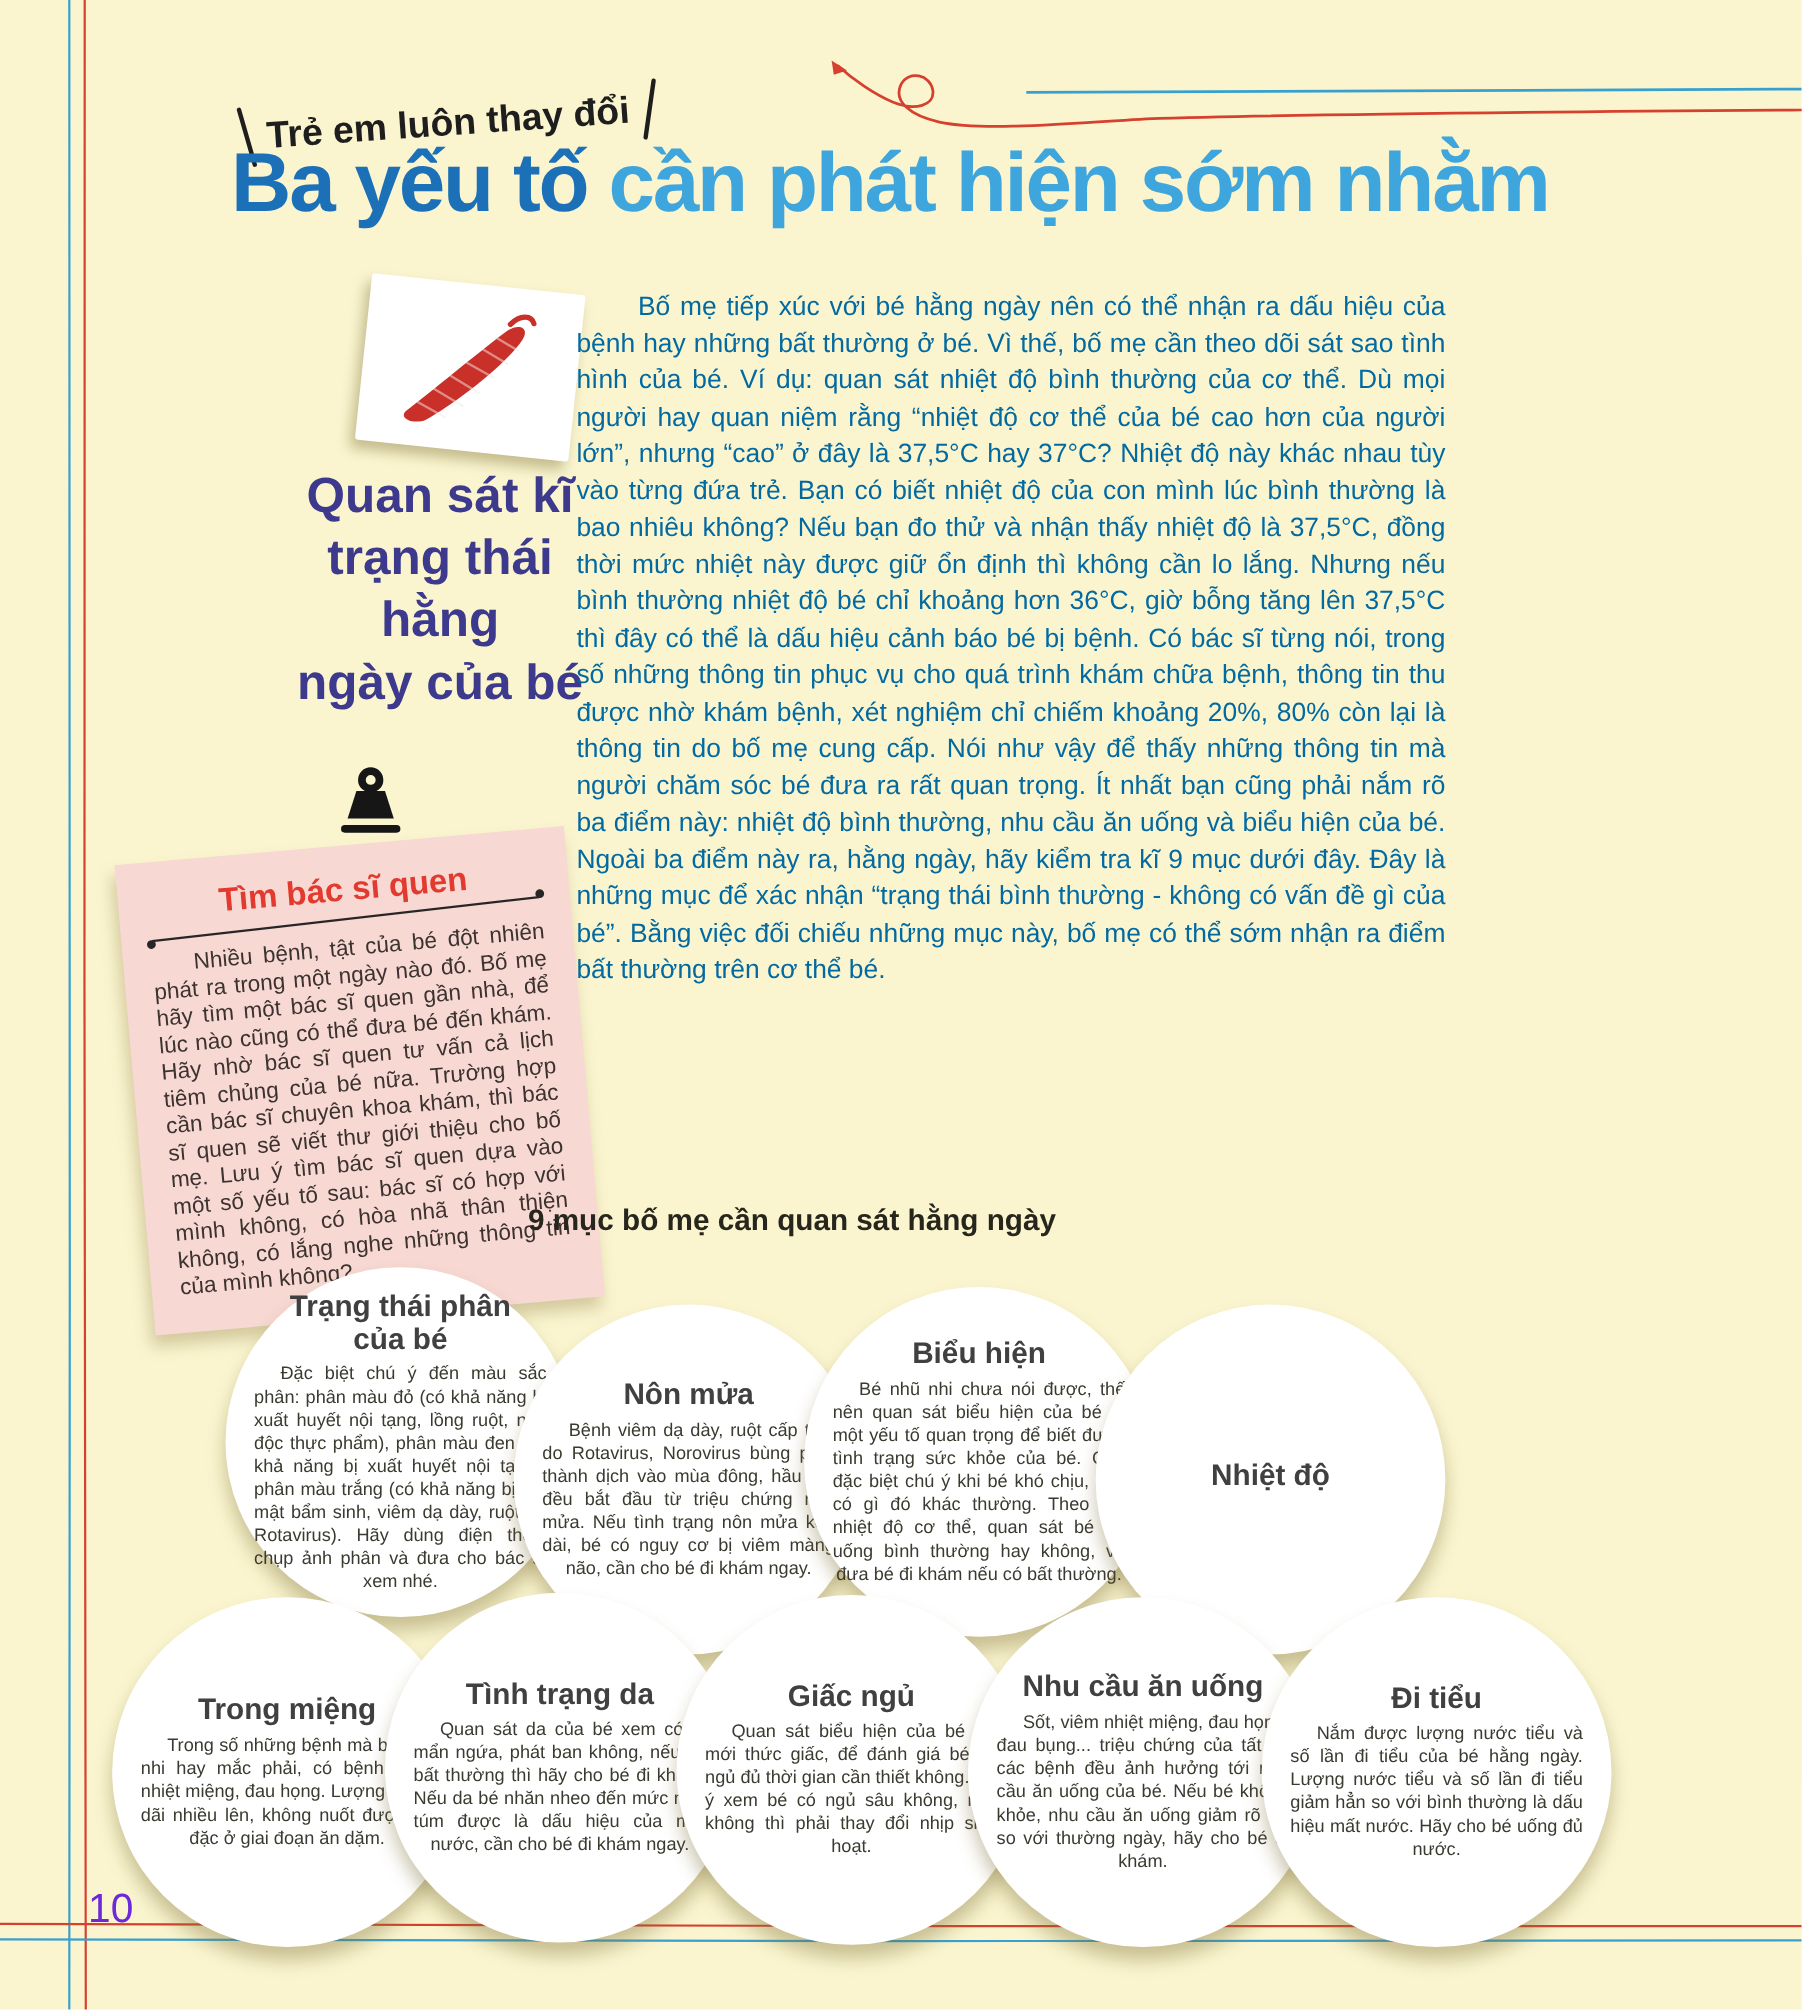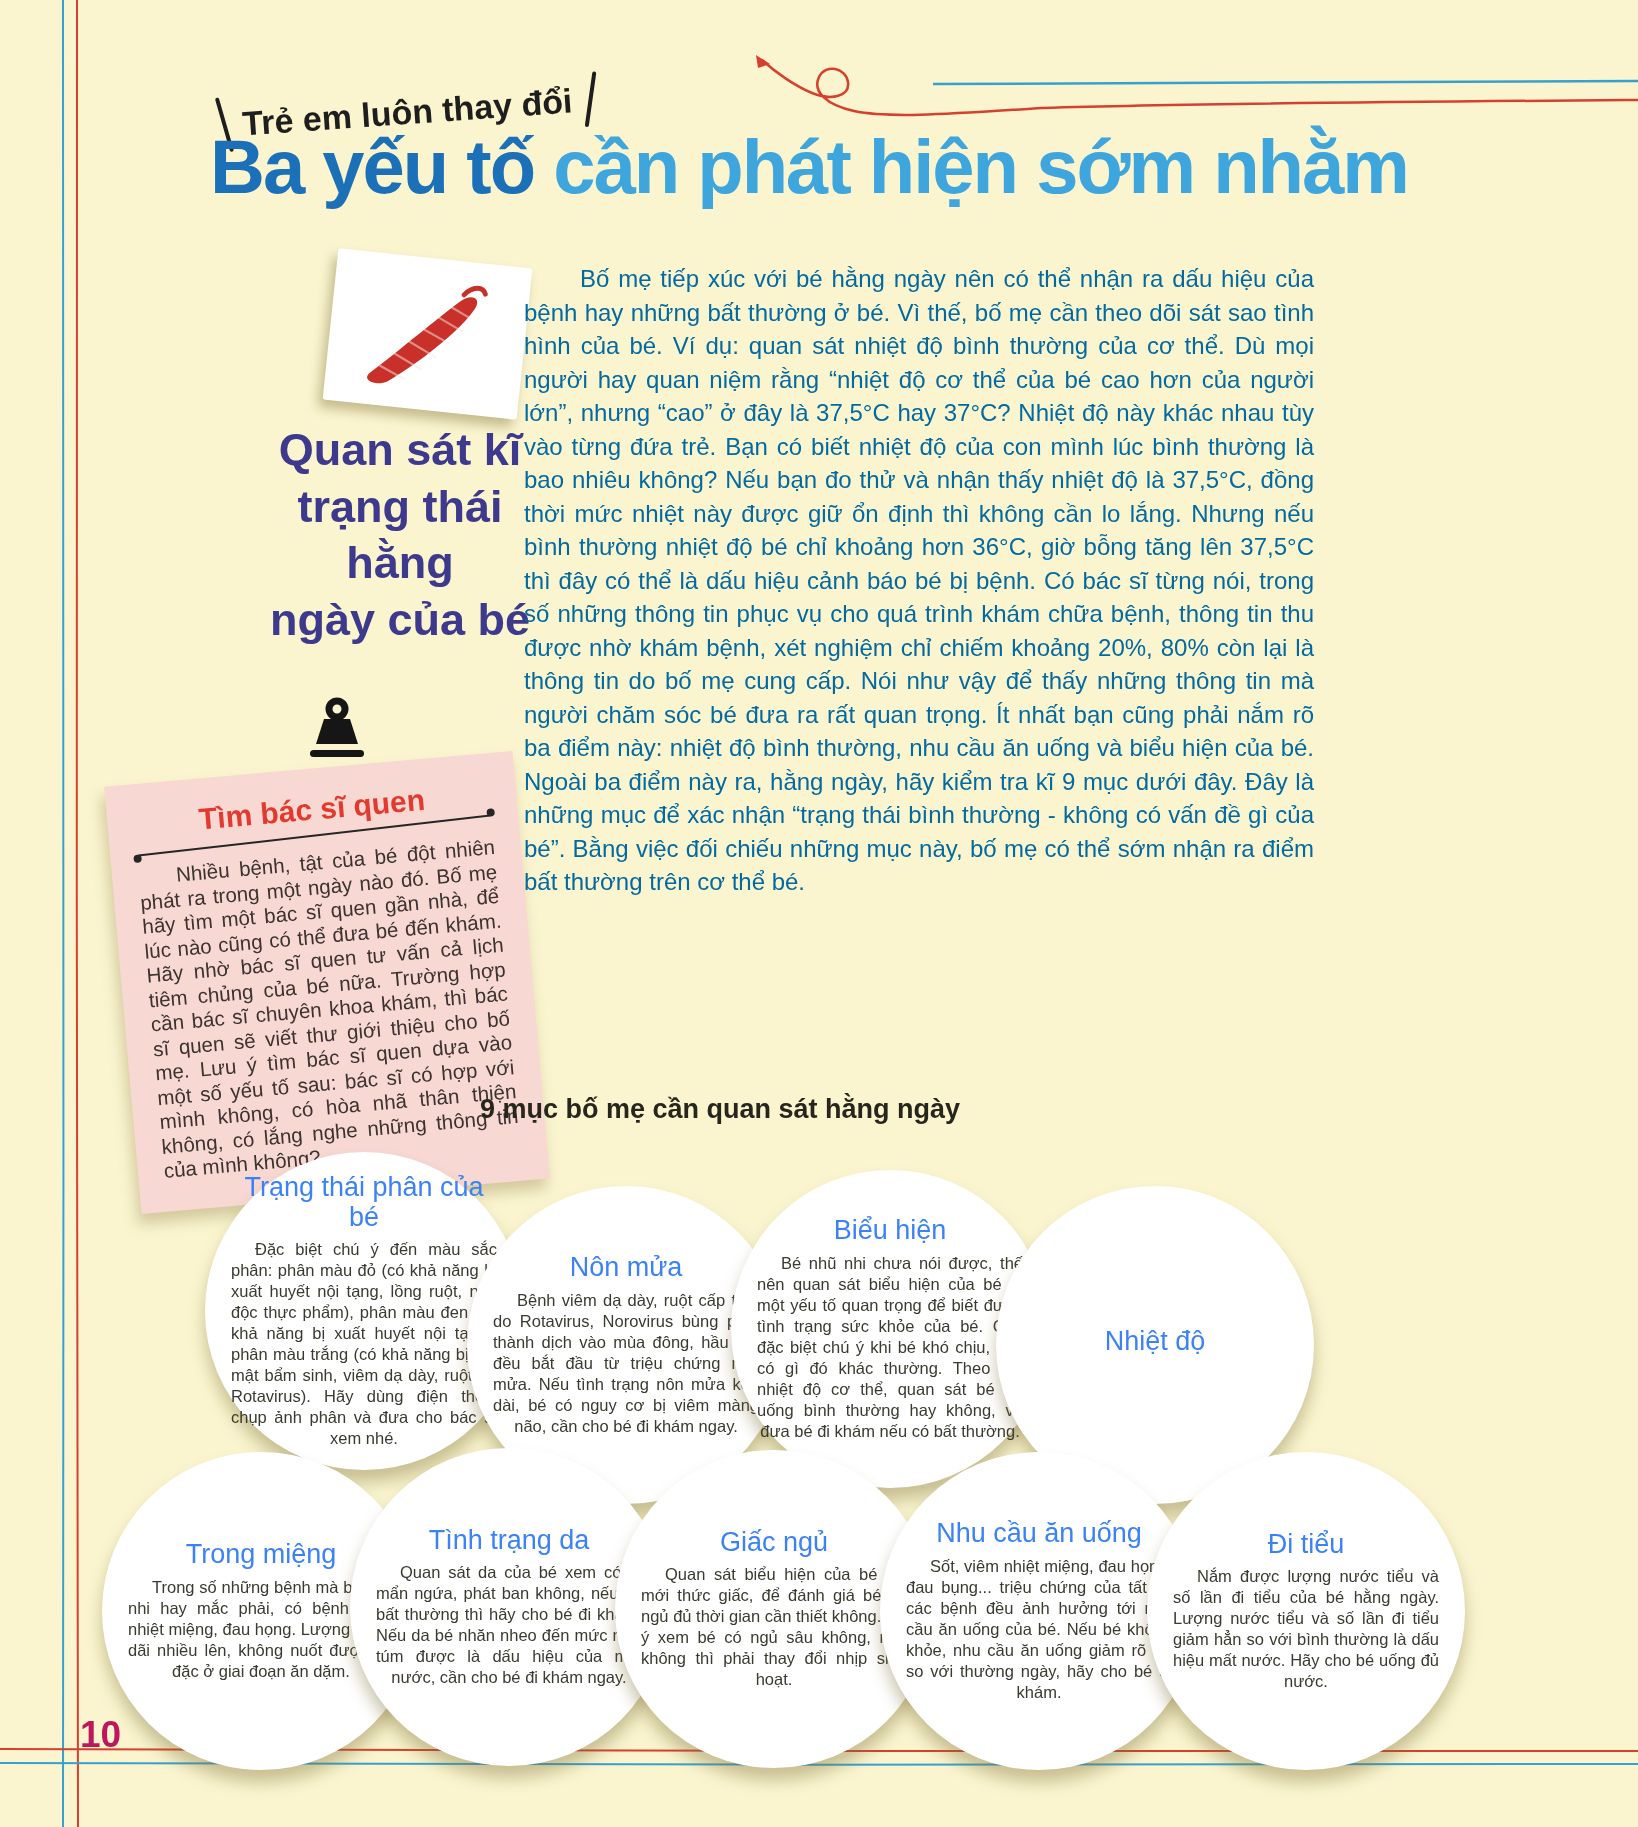--- a/index.html
+++ b/index.html
@@ -50,35 +50,35 @@
   .note-divider::before{left:-5px;top:-2px;}
   .note-divider::after{right:-5px;top:-8px;}
   .note p{margin:0;font-size:20.5px;line-height:24.5px;text-align:justify;text-indent:38px;color:#3C3330;}
 
   
   .list-heading{position:absolute;left:420px;top:1094px;width:600px;margin:0;text-align:center;
     font-size:27px;font-weight:bold;color:#27261D;z-index:2;}
   .circle{position:absolute;width:318px;height:318px;border-radius:50%;background:#FFFFFF;
     box-shadow:0 12px 16px rgba(125,110,55,.40);display:flex;flex-direction:column;
     justify-content:center;align-items:center;box-sizing:border-box;padding:16px 26px;z-index:3;}
-  .circle h4{margin:0 0 7px;font-size:27px;line-height:1.08;color:#3b82f6;font-weight:normal;
+  .circle h4{margin:0 0 7px;font-size:27px;line-height:1.08;color:#404040;font-weight:bold;
     text-align:center;max-width:240px;}
   .circle p{margin:0;font-size:16.5px;line-height:21px;color:#3B3A30;text-align:justify;
     text-align-last:center;text-indent:24px;}
   .c1{left:205px;top:1152px}
   .c2{left:467px;top:1186px}
   .c3{left:731px;top:1170px}
   .c4{left:996px;top:1186px}
   .c5{left:102px;top:1452px}
   .c6{left:350px;top:1448px}
   .c7{left:615px;top:1450px}
   .c8{left:880px;top:1452px}
   .c9{left:1147px;top:1452px}
 
-  .page-number{position:absolute;left:80px;top:1714px;font-size:37px;color:#be185d;z-index:2;font-weight:bold;}
+  .page-number{position:absolute;left:80px;top:1714px;font-size:37px;color:#6d28d9;z-index:2;}
 </style>
 </head>
 <body>
 
 <div class="page">
 
   <svg class="deco" width="1638" height="1827" viewBox="0 0 1638 1827" aria-hidden="true">
     <path d="M63,0 C61,420 65,1220 63,1827" stroke="#38A0CE" stroke-width="2" fill="none"></path>
     <path d="M77,0 C79,520 74,1320 78,1827" stroke="#D6402E" stroke-width="2" fill="none"></path>
     <path d="M0,1749 C420,1753 1180,1750 1638,1751" stroke="#D6402E" stroke-width="2" fill="none"></path>

